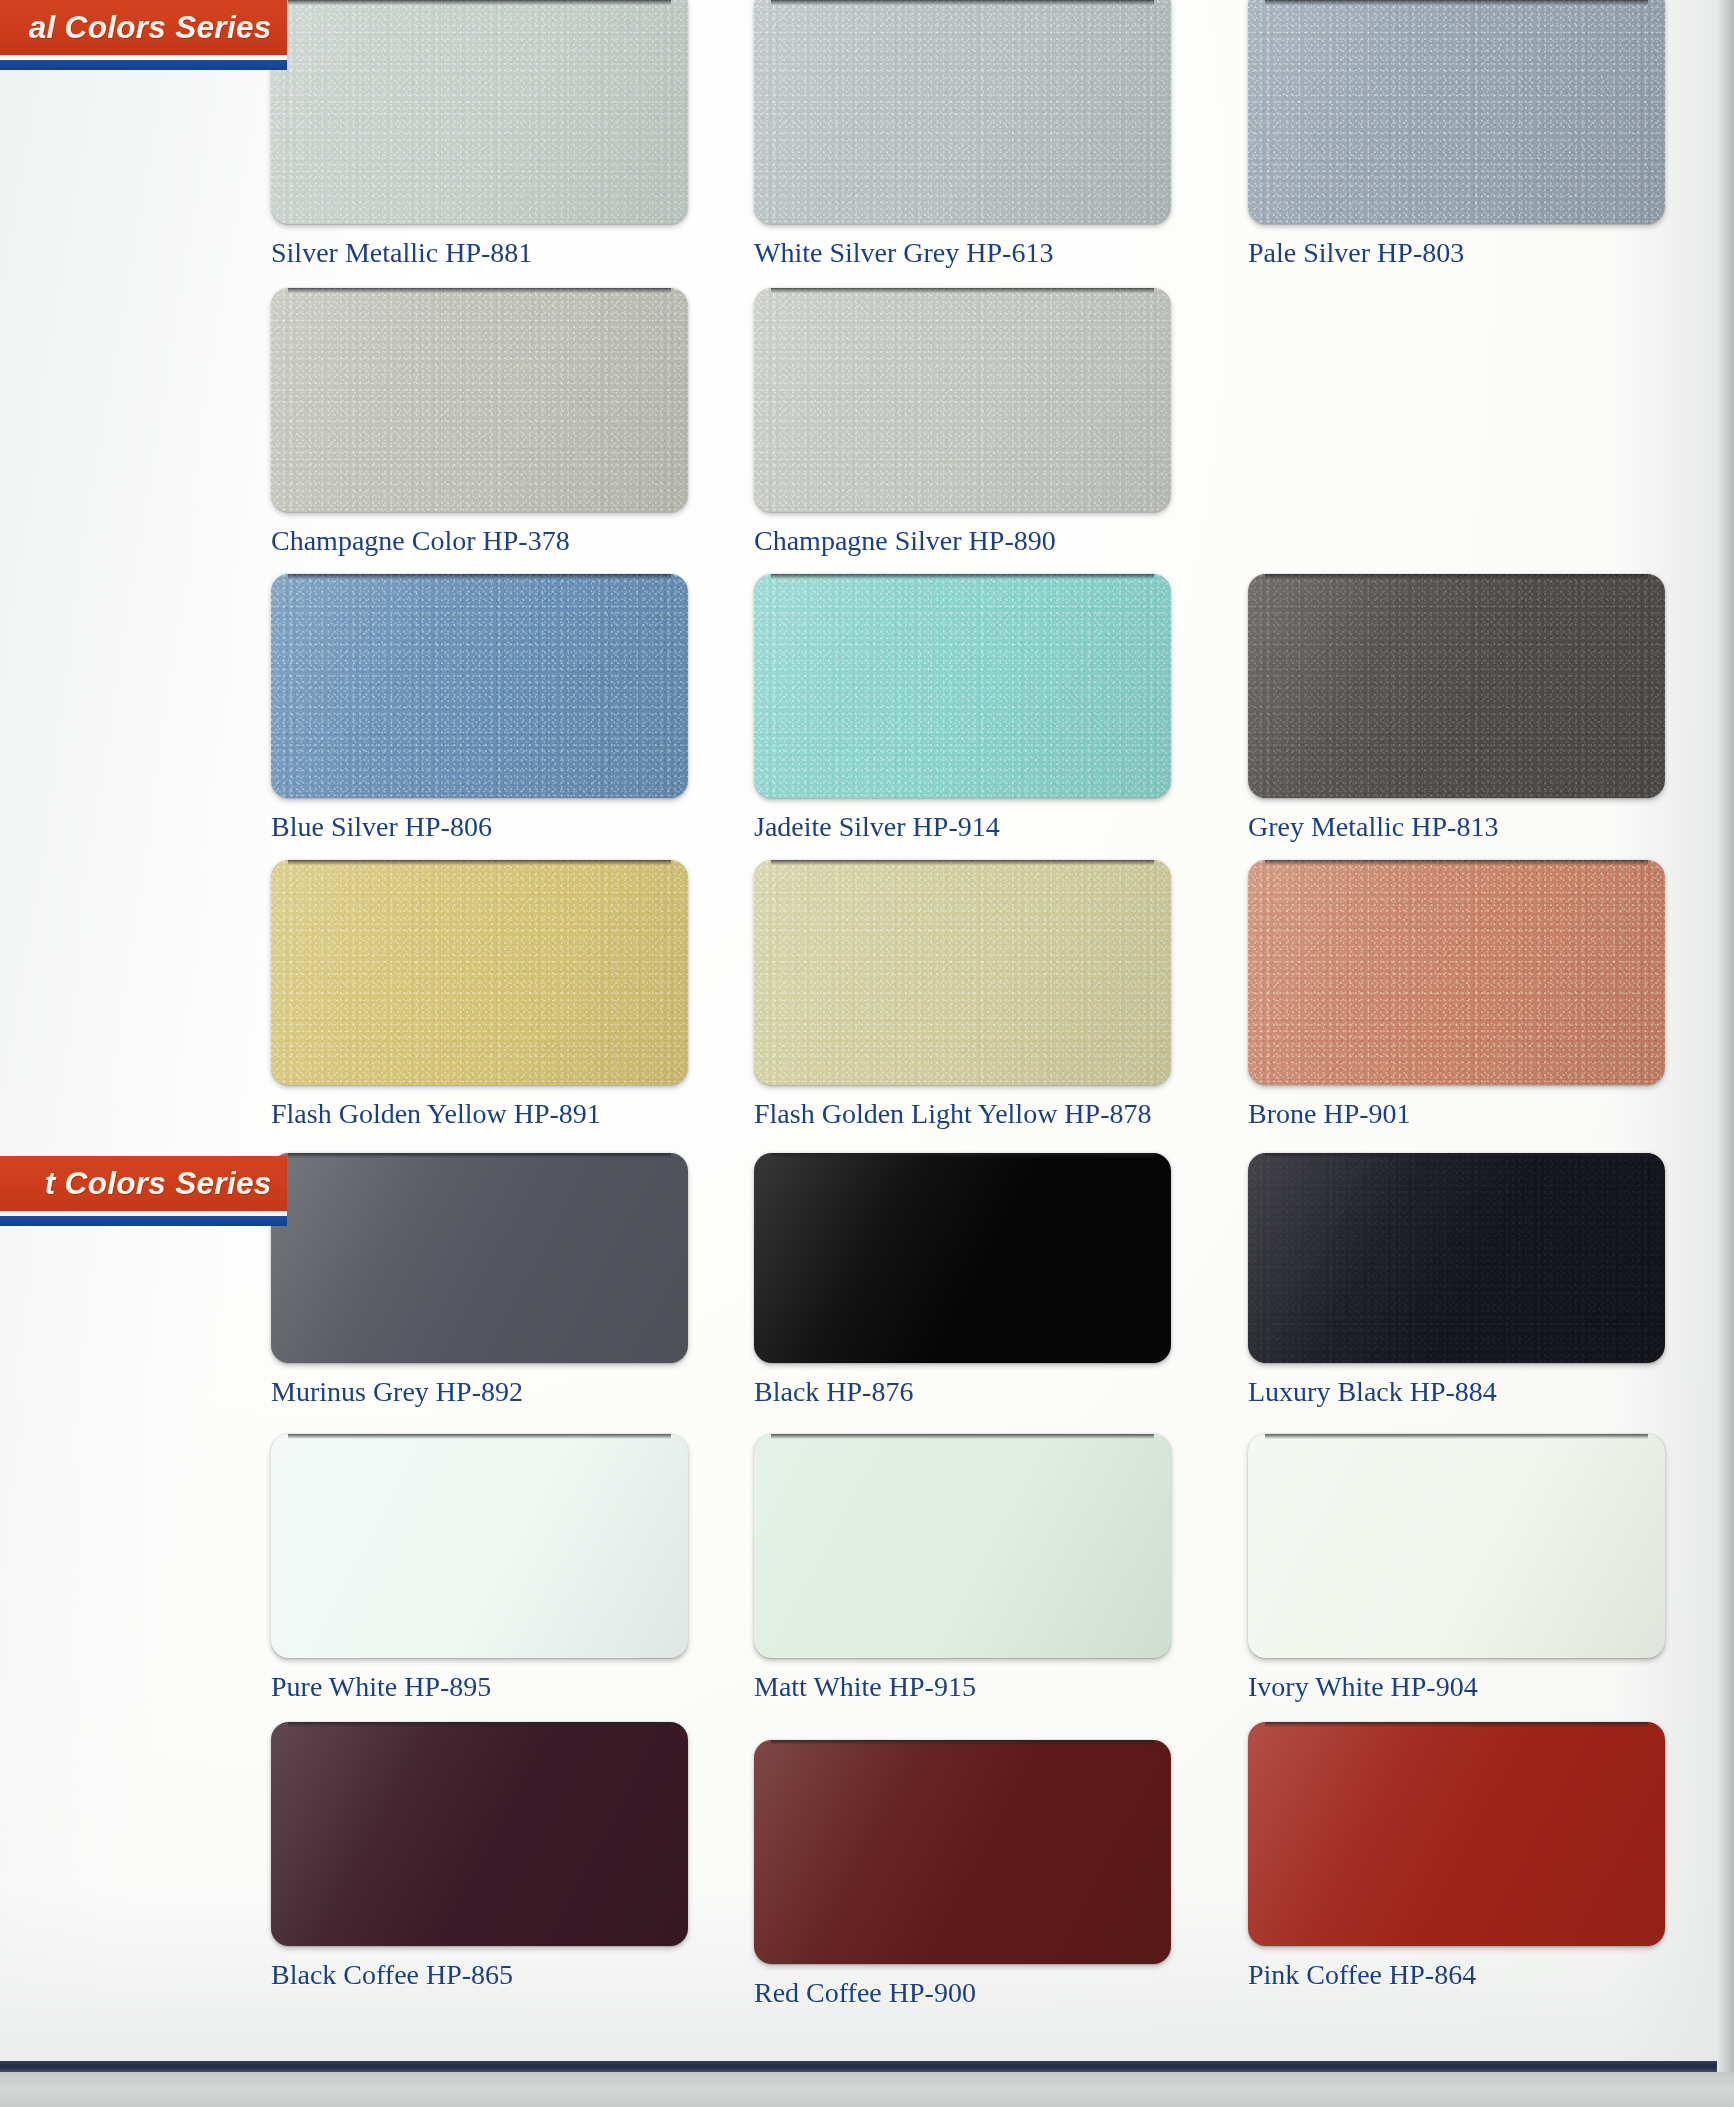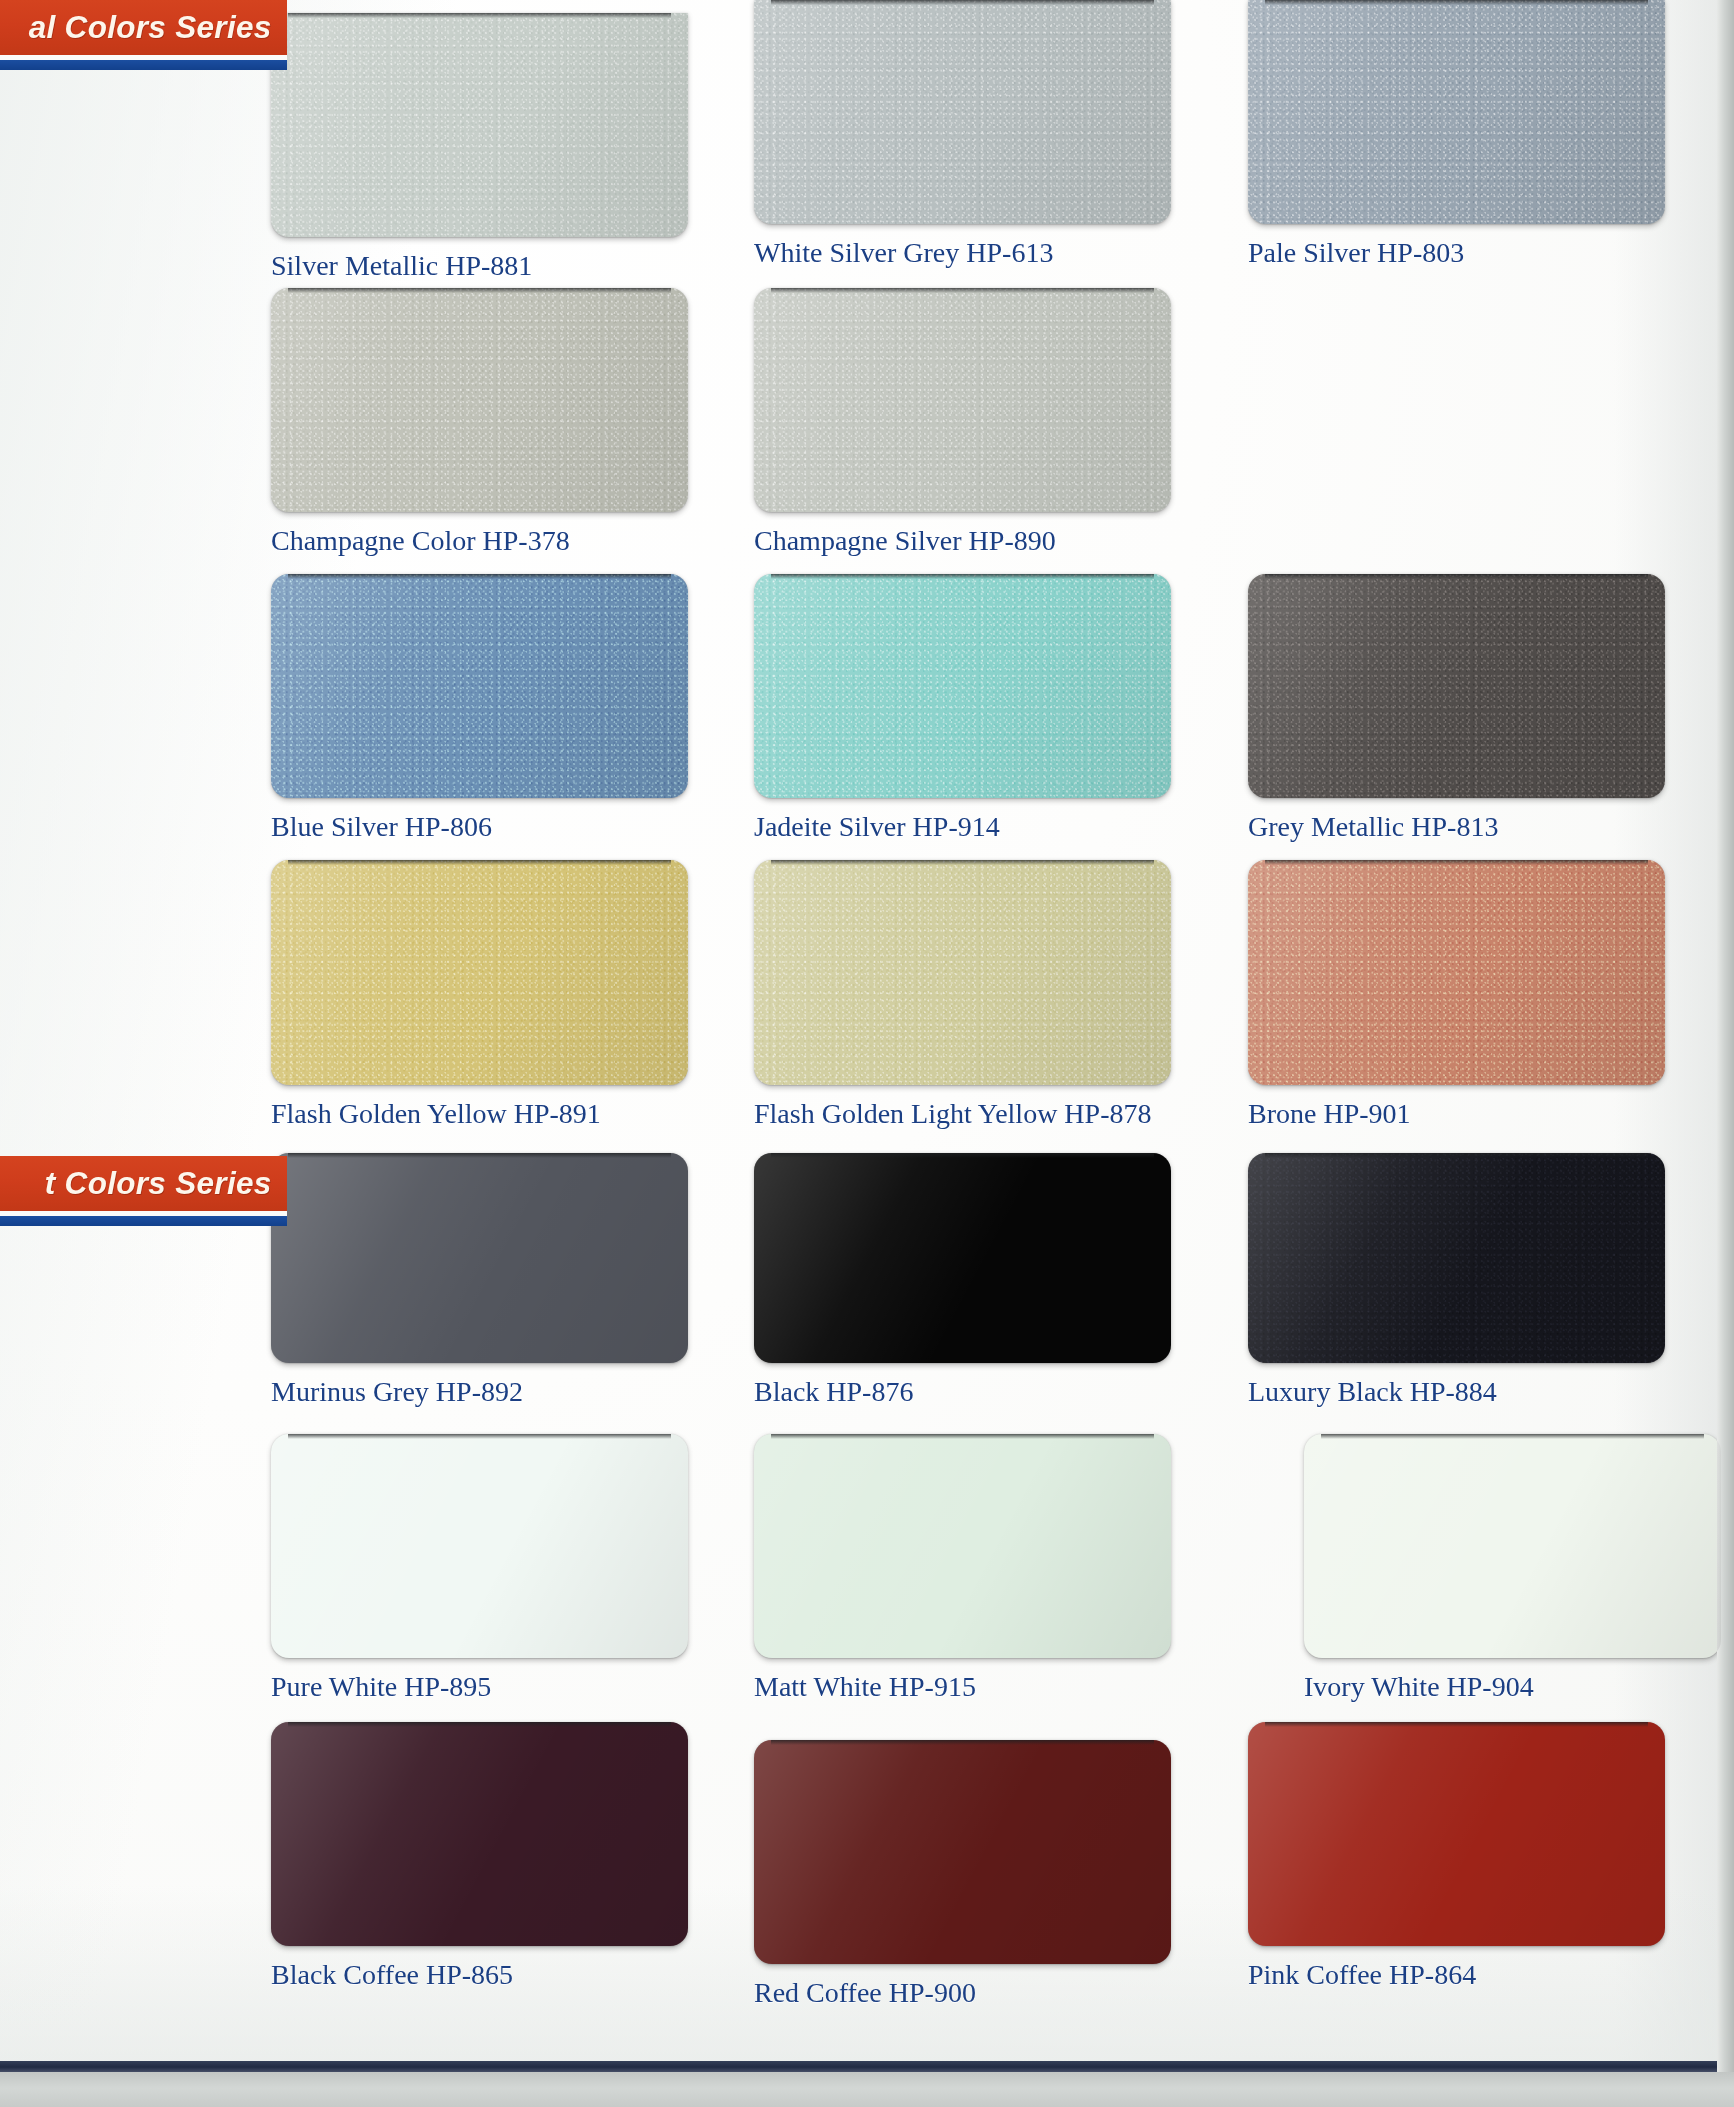--- a/index.html
+++ b/index.html
@@ -145,21 +145,21 @@
 
   <div class="banner" style="top:1156px;">
     <div class="bar">
       <span>t Colors Series</span>
     </div>
     <div class="rule-white"></div>
     <div class="rule-blue"></div>
   </div>
 
   <div class="grid" id="grid">
-      <div class="cell" style="left: 271px; top: 13px; width: 417px;">
+      <div class="cell" style="left: 271px; top: 0px; width: 417px;">
         <div class="chip metallic" style="width: 417px; height: 224px; background: rgb(198, 206, 201); border-top-left-radius: 0px; border-top-right-radius: 0px;">
           <div class="lip"></div>
         </div>
         <div class="label">Silver Metallic HP-881</div>
       </div>
       <div class="cell" style="left: 754px; top: 0px; width: 417px;">
         <div class="chip metallic" style="width: 417px; height: 224px; background: rgb(183, 191, 192); border-top-left-radius: 0px; border-top-right-radius: 0px;">
           <div class="lip"></div>
         </div>
         <div class="label">White Silver Grey HP-613</div>
@@ -241,21 +241,21 @@
           <div class="lip"></div>
         </div>
         <div class="label">Pure White HP-895</div>
       </div>
       <div class="cell" style="left: 754px; top: 1434px; width: 417px;">
         <div class="chip" style="width: 417px; height: 224px; background: rgb(223, 238, 225);">
           <div class="lip"></div>
         </div>
         <div class="label">Matt White HP-915</div>
       </div>
-      <div class="cell" style="left: 1304px; top: 1434px; width: 417px;">
+      <div class="cell" style="left: 1248px; top: 1434px; width: 417px;">
         <div class="chip" style="width: 417px; height: 224px; background: rgb(240, 246, 238);">
           <div class="lip"></div>
         </div>
         <div class="label">Ivory White HP-904</div>
       </div>
       <div class="cell" style="left: 271px; top: 1722px; width: 417px;">
         <div class="chip" style="width: 417px; height: 224px; background: rgb(58, 26, 38);">
           <div class="lip"></div>
         </div>
         <div class="label">Black Coffee HP-865</div>

